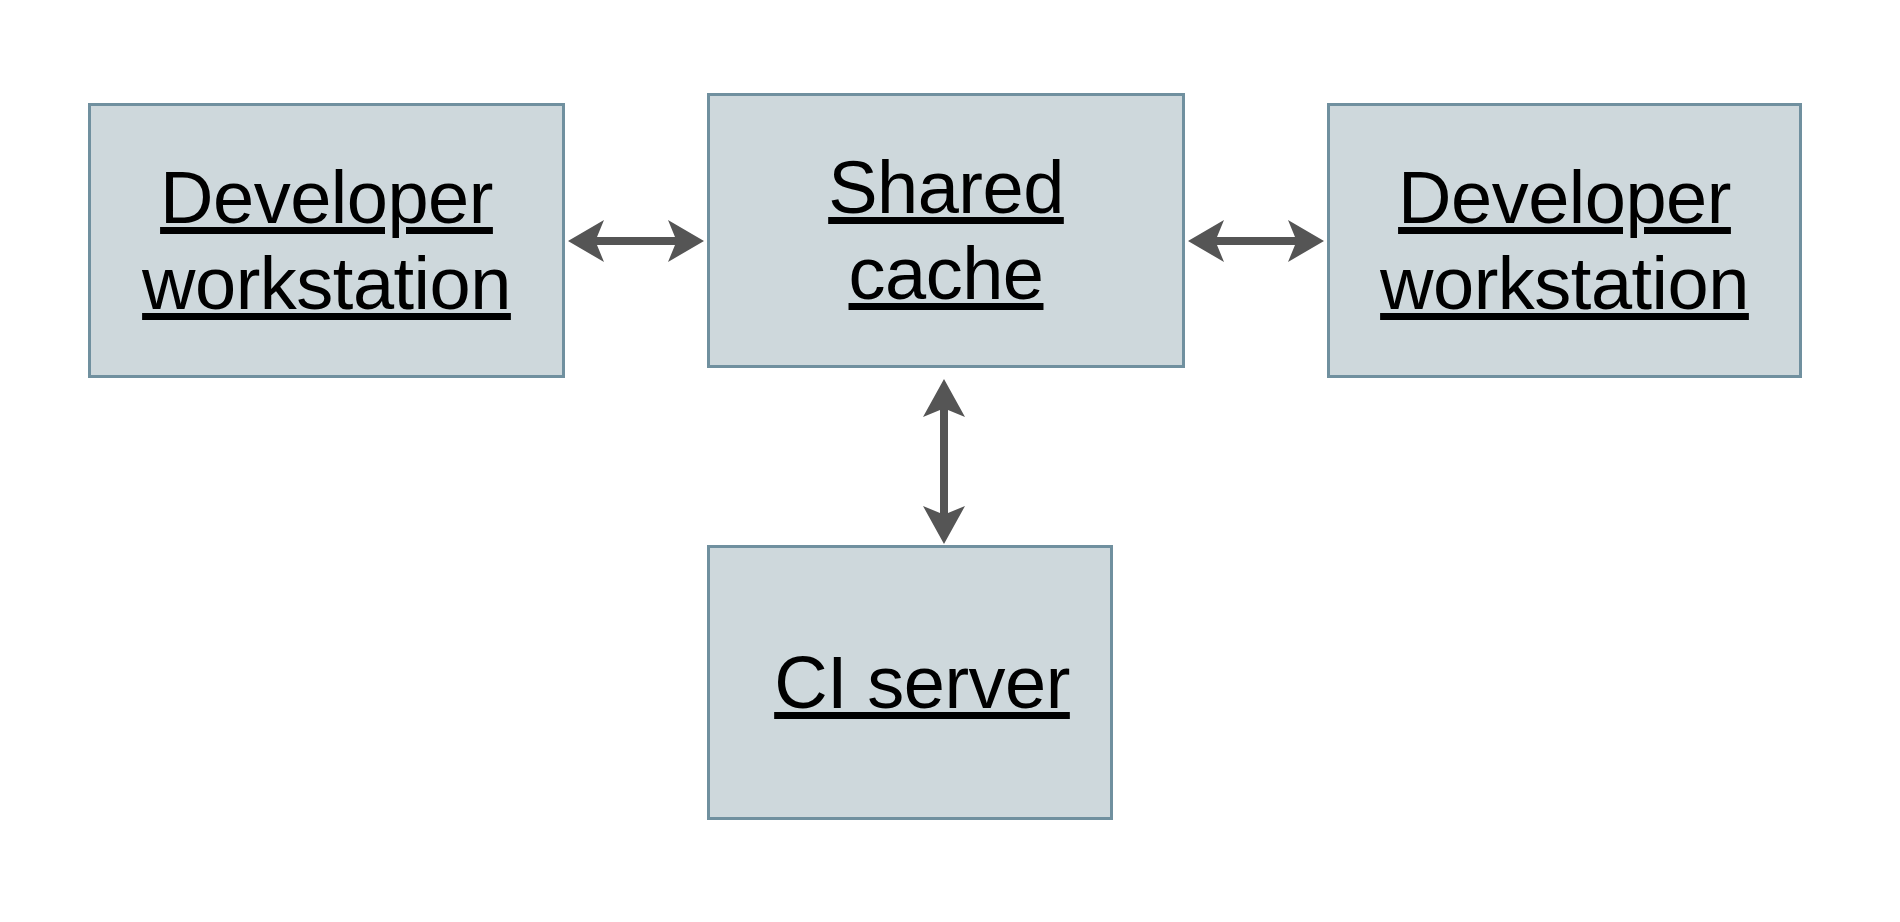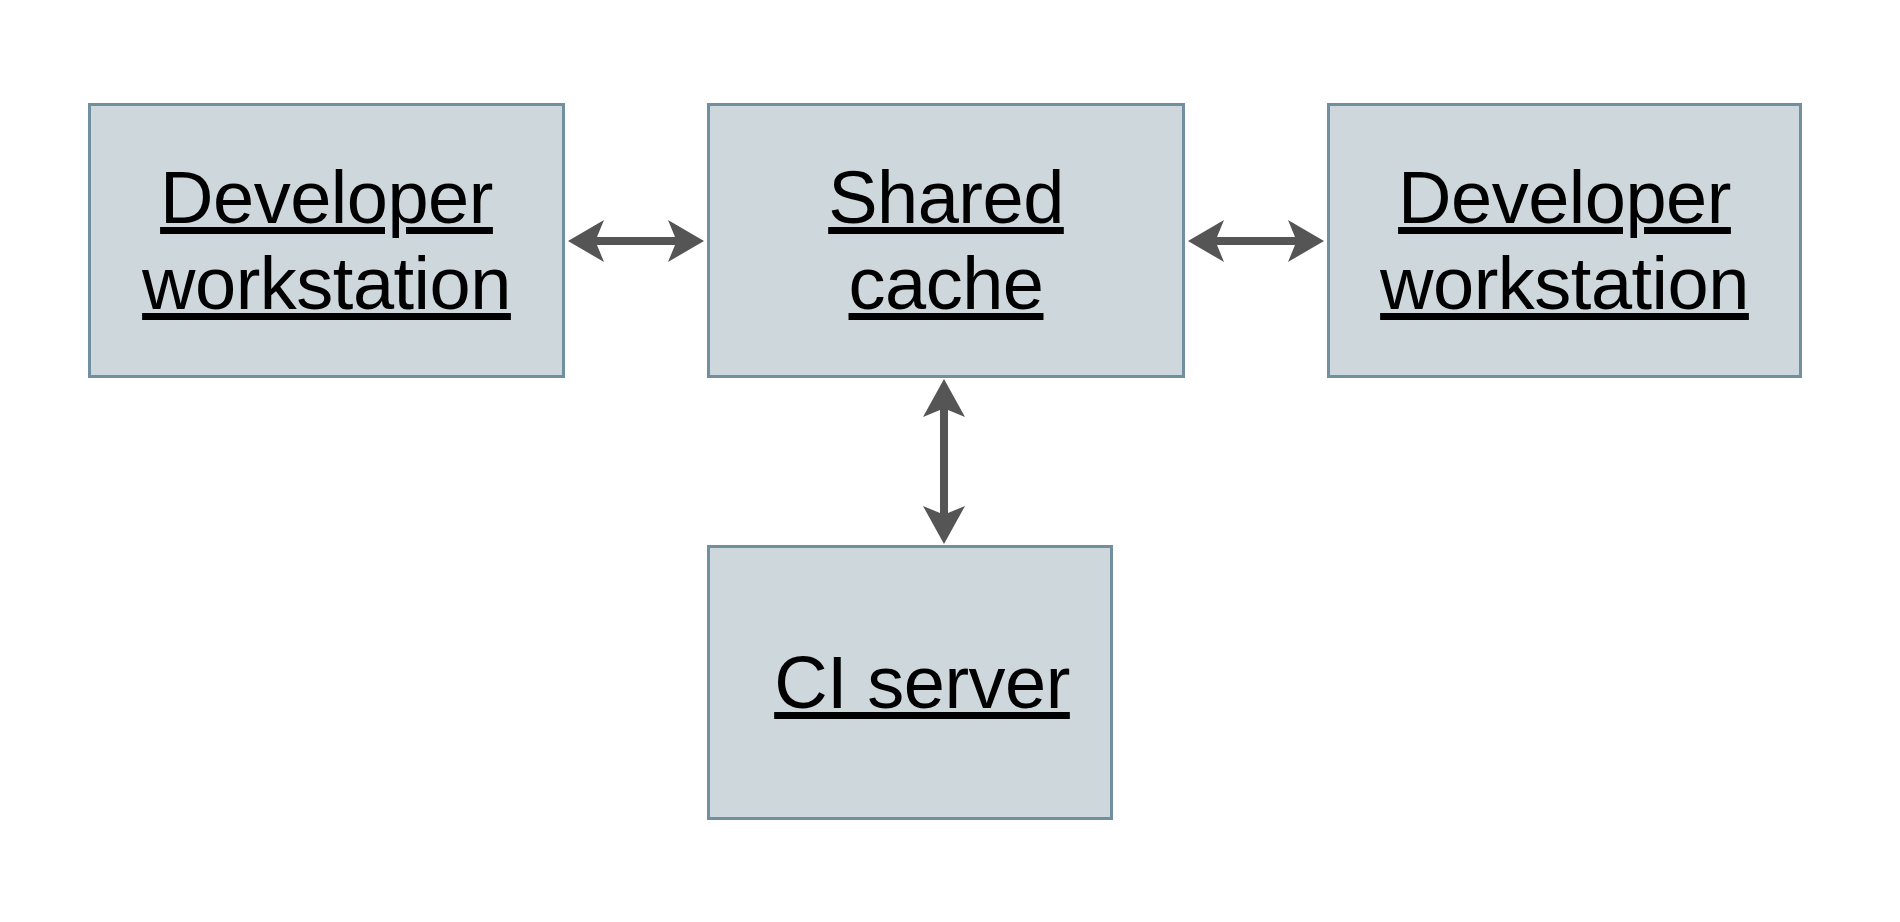--- a/index.html
+++ b/index.html
@@ -32,21 +32,21 @@
   .node-label {
     color: #000000;
     font-size: 74px;
     line-height: 1.16;
     font-weight: 400;
     letter-spacing: -0.5px;
     white-space: pre-line;
   }
   
   #node-dev-left  { left: 88px;  top: 103px; width: 477px; height: 275px; }
-  #node-cache     { left: 707px; top: 103px; width: 478px; height: 275px; }
+  #node-cache     { left: 707px; top: 93px; width: 478px; height: 275px; }
   #node-dev-right { left: 1327px;top: 103px; width: 475px; height: 275px; }
   #node-ci        { left: 707px; top: 545px; width: 406px; height: 275px; padding-left: 24px; }
 
   .edge {
     position: absolute;
   }
   #edge-left-cache  { left: 560px;  top: 206px; width: 152px; height: 70px; }
   #edge-cache-right { left: 1180px; top: 206px; width: 152px; height: 70px; }
   #edge-cache-ci    { left: 909px;  top: 373px; width: 70px;  height: 177px; }
 

